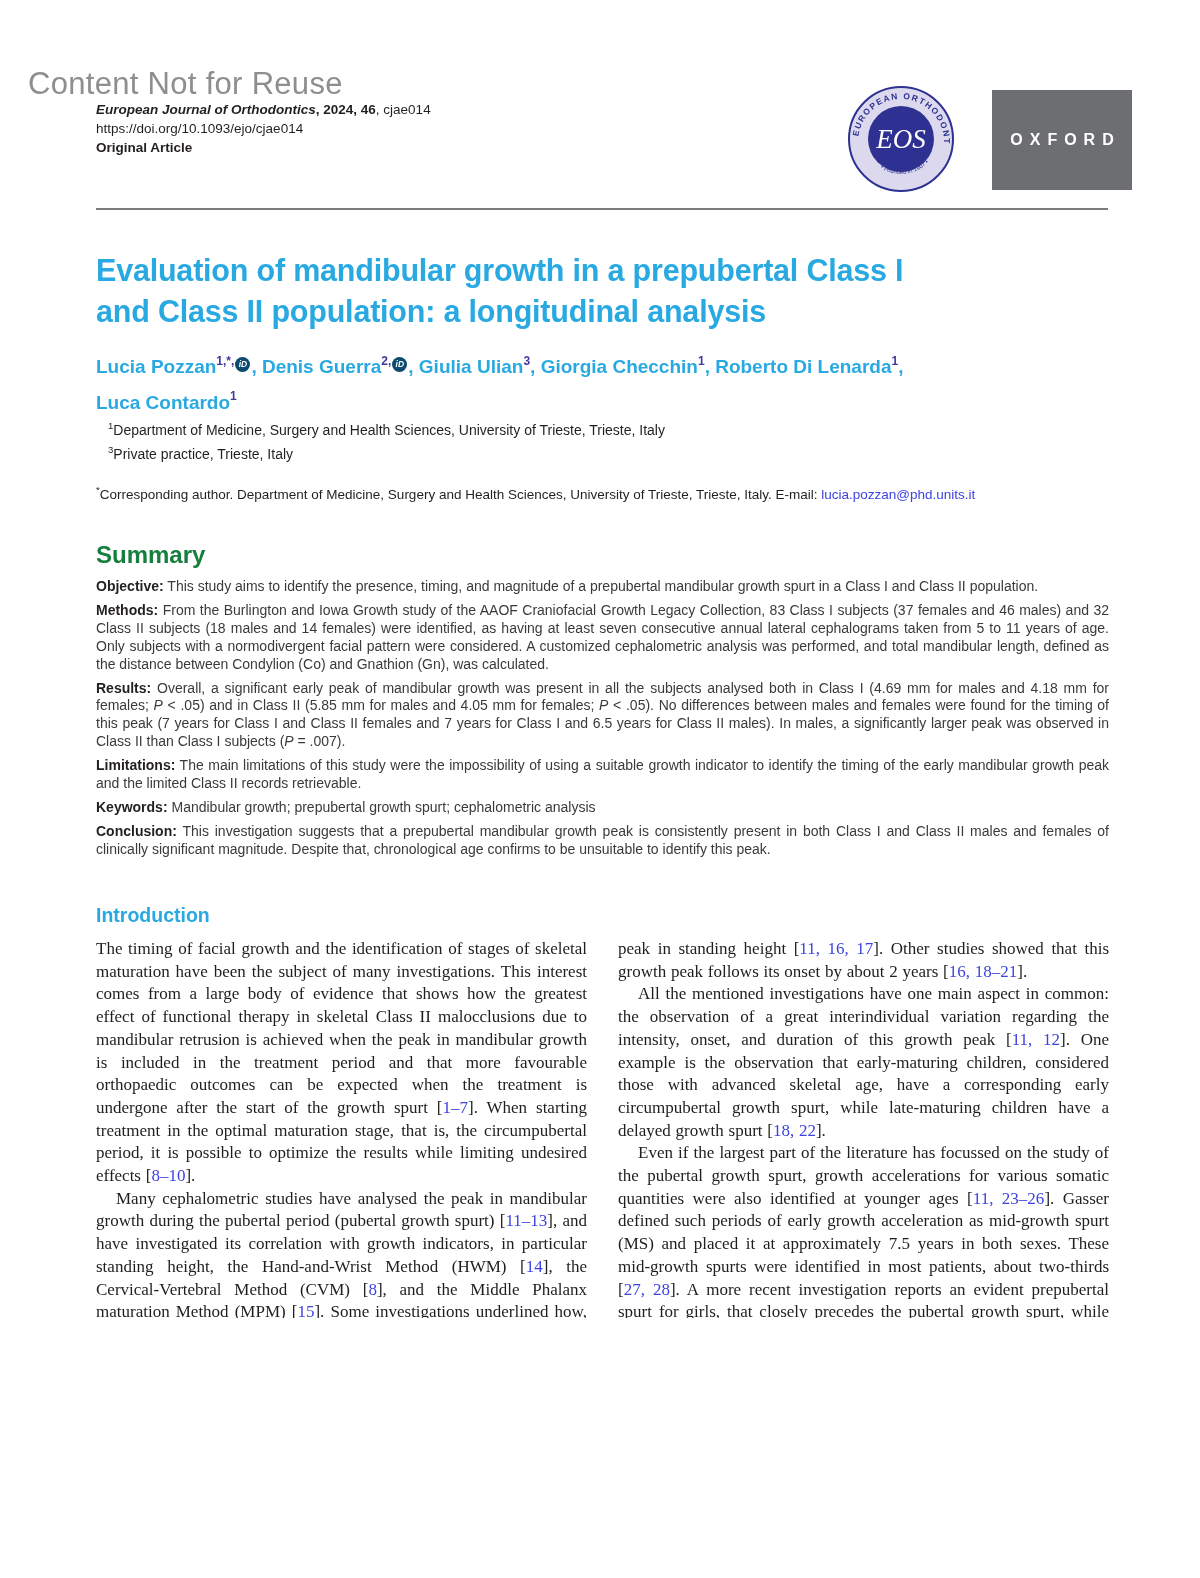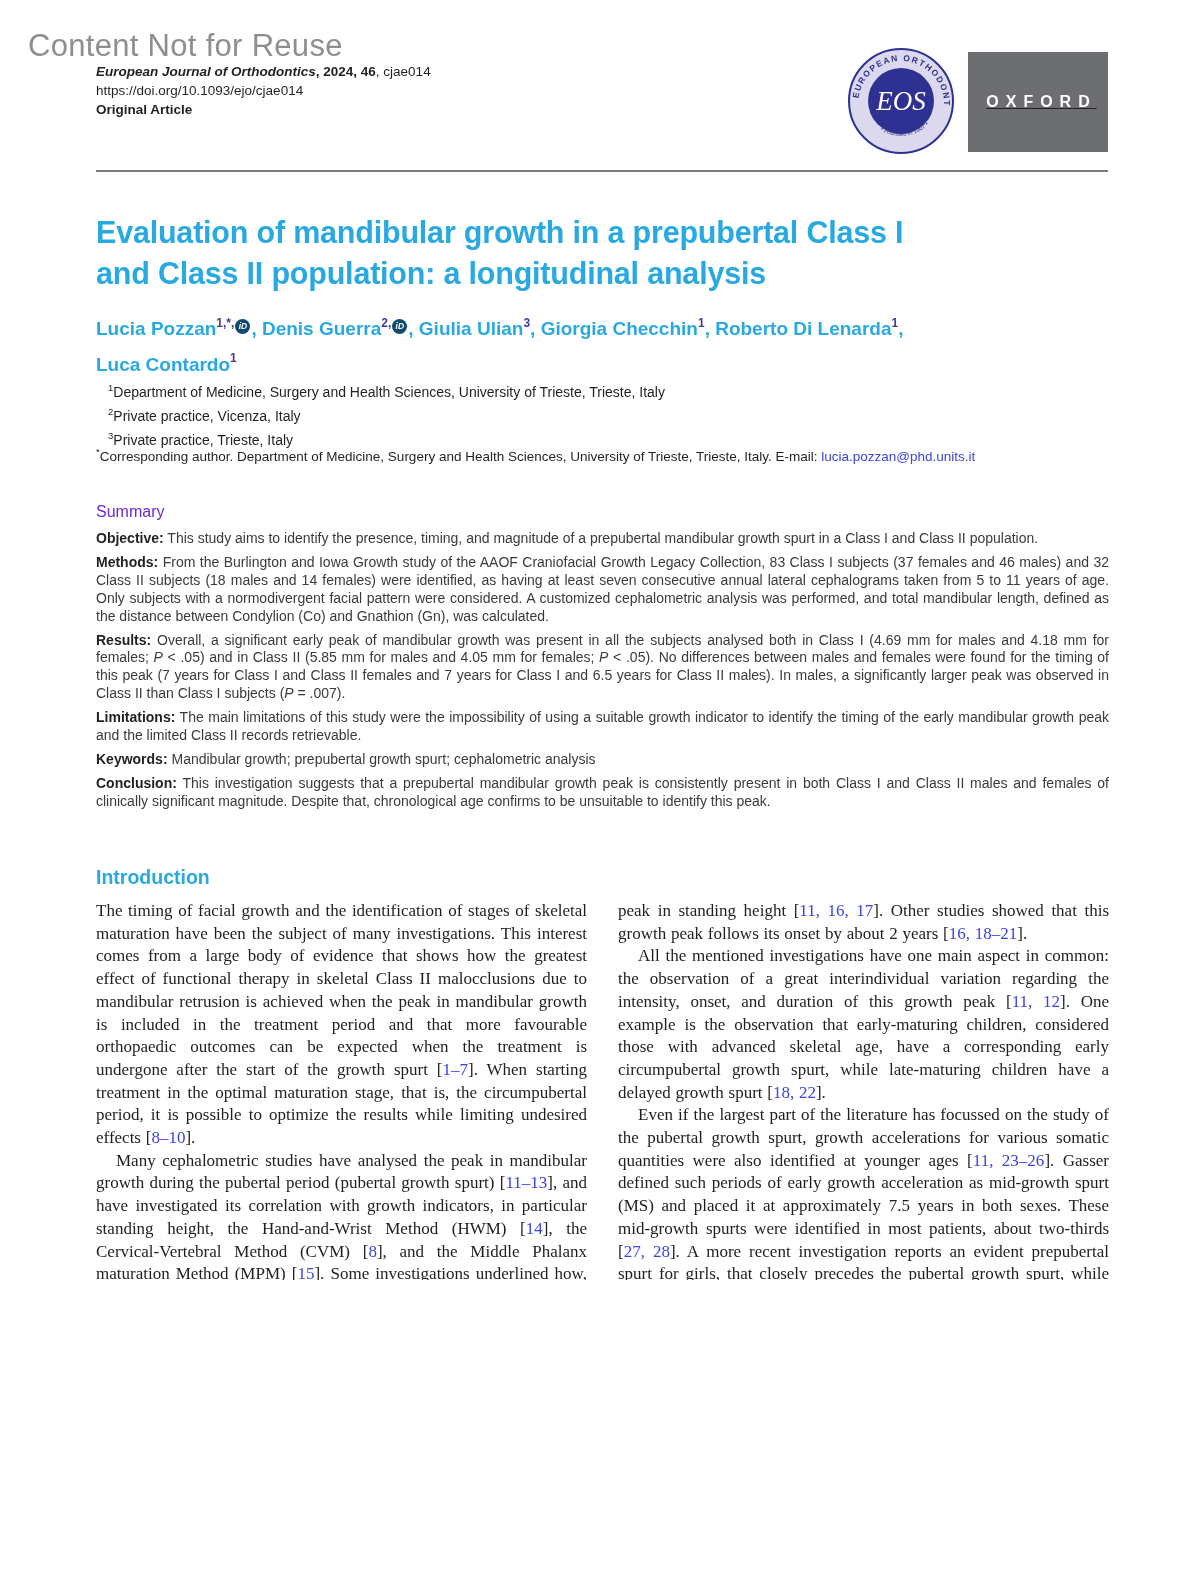--- a/index.html
+++ b/index.html
@@ -1,33 +1,33 @@
 <!DOCTYPE html>
 <html><head>
 <meta charset="utf-8">
 <style>
   * { margin:0; padding:0; box-sizing:border-box; }
   html,body { background:#ffffff; }
   .page {
     position:relative; width:1200px; height:1280px; background:#fff;
-    font-family:"Liberation Sans", sans-serif; color:#231f20; overflow:hidden;
+    font-family:"Liberation Sans", sans-serif; color:#231f20; overflow:hidden;margin-top:38px;
   }
   .watermark {
     position:absolute; left:28px; top:28px; font-size:31px; color:#8e8e8e;
     letter-spacing:.3px;
   }
   .masthead { position:absolute; left:96px; top:62px; font-size:13.5px; line-height:19px; }
   .masthead .jname { font-style:italic; font-weight:bold; }
   .masthead .jbold { font-weight:bold; }
   .masthead .doi-line { }
   .masthead .atype { font-weight:bold; }
   .eos-logo { position:absolute; left:846px; top:46px; }
   .oxford-box {
-    position:absolute; left:968px; top:52px; width:140px; height:100px;
-    background:#6d6e71; display:flex; align-items:center; justify-content:center;text-decoration:underline;
+    position:absolute; left:992px; top:52px; width:140px; height:100px;
+    background:#6d6e71; display:flex; align-items:center; justify-content:center;
   }
   .oxford-box span { color:#fff; font-size:16px; letter-spacing:7px; font-weight:600; padding-left:7px; }
   .rule { position:absolute; left:96px; width:1012px; height:2px; background:#7c7c7c; }
   .rule.top { top:170px; }
   .rule.bottom { top:1398px; height:2px; background:#6e6e6e; }
   .title {
     position:absolute; left:96px; top:212px; width:1014px;
     font-size:30.5px; line-height:41px; font-weight:bold; color:#29a9e1; letter-spacing:-.2px;
   }
   .authors {
@@ -39,21 +39,21 @@
     display:inline-block; width:15px; height:15px; border-radius:50%;
     background:#0c4a6e; color:#fff; font-size:8.5px; font-weight:bold; font-style:italic;
     text-align:center; line-height:15px; vertical-align:6px; margin:0 1px;
   }
   .affils { position:absolute; left:108px; top:378px; font-size:14px; line-height:19.5px; }
   .affils sup { font-size:9.5px; }
   .corresp { position:absolute; left:96px; top:446px; font-size:13.5px; }
   .corresp sup { font-size:9.5px; }
   a.email, .email { color:#3d43e3; text-decoration:none; cursor:pointer; }
   .summary { position:absolute; left:96px; top:503px; width:1013px; }
-  .summary h2 { font-size:16px; color:#6d28d9; margin-bottom:9px; font-weight:normal; }
+  .summary h2 { font-size:24px; color:#15803d; margin-bottom:9px; font-weight:bold; }
   .summary p { font-size:14px; line-height:17.9px; color:#3a3a3a; text-align:justify; margin-bottom:6px; }
   .summary p .lbl { color:#231f20; font-weight:bold; }
   .cite { color:#3d43e3; cursor:pointer; }
   .intro { position:absolute; left:96px; top:866px; width:1013px; }
   .intro h2 { font-size:19.5px; color:#29a9e1; margin-bottom:11px; font-weight:bold; }
   .cols { display:flex; gap:31px;justify-content:center; }
   .col { width:491px; }
   .col p {
     font-family:"Liberation Serif", serif; font-size:17px; line-height:22.7px;
     color:#1e1e1e; text-align:justify; word-spacing:.5px;
@@ -102,21 +102,20 @@
   </div>
 
   <div class="rule top"></div>
 
   <h1 class="title">Evaluation of mandibular growth in a prepubertal Class I<br>and Class II population: a longitudinal analysis</h1>
 
   <div class="authors"><span>Lucia Pozzan<sup>1,*,</sup><span class="orcid">iD</span>, </span><span>Denis Guerra<sup>2,</sup><span class="orcid">iD</span>, </span><span>Giulia Ulian<sup>3</sup>, </span><span>Giorgia Checchin<sup>1</sup>, </span><span>Roberto Di Lenarda<sup>1</sup>,</span><br><span>Luca Contardo<sup>1</sup></span></div>
 
   <div class="affils">
       <div><sup>1</sup>Department of Medicine, Surgery and Health Sciences, University of Trieste, Trieste, Italy</div>
-      <div><sup>2</sup>Private practice, Vicenza, Italy</div>
       <div><sup>3</sup>Private practice, Trieste, Italy</div>
     </div>
 
   <p class="corresp"><sup>*</sup><span>Corresponding author. Department of Medicine, Surgery and Health Sciences, University of Trieste, Trieste, Italy. E-mail: </span><a class="email">lucia.pozzan@phd.units.it</a></p>
 
   <section class="summary">
     <h2>Summary</h2>
     <div>
         <p><b class="lbl">Objective:</b> This study aims to identify the presence, timing, and magnitude of a prepubertal mandibular growth spurt in a Class I and Class II population.</p>
         <p><b class="lbl">Methods:</b> From the Burlington and Iowa Growth study of the AAOF Craniofacial Growth Legacy Collection, 83 Class I subjects (37 females and 46 males) and 32 Class II subjects (18 males and 14 females) were identified, as having at least seven consecutive annual lateral cephalograms taken from 5 to 11 years of age. Only subjects with a normodivergent facial pattern were considered. A customized cephalometric analysis was performed, and total mandibular length, defined as the distance between Condylion (Co) and Gnathion (Gn), was calculated.</p>

